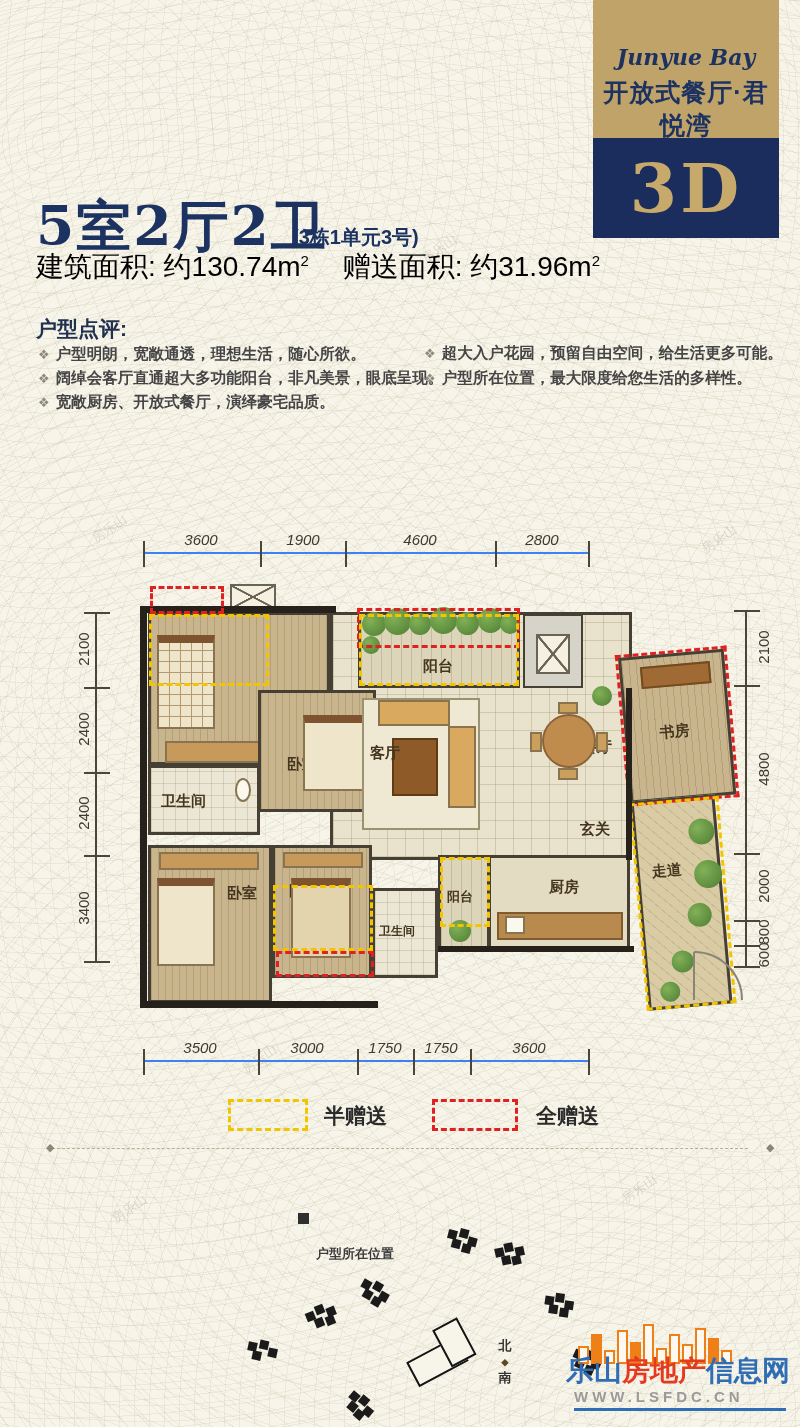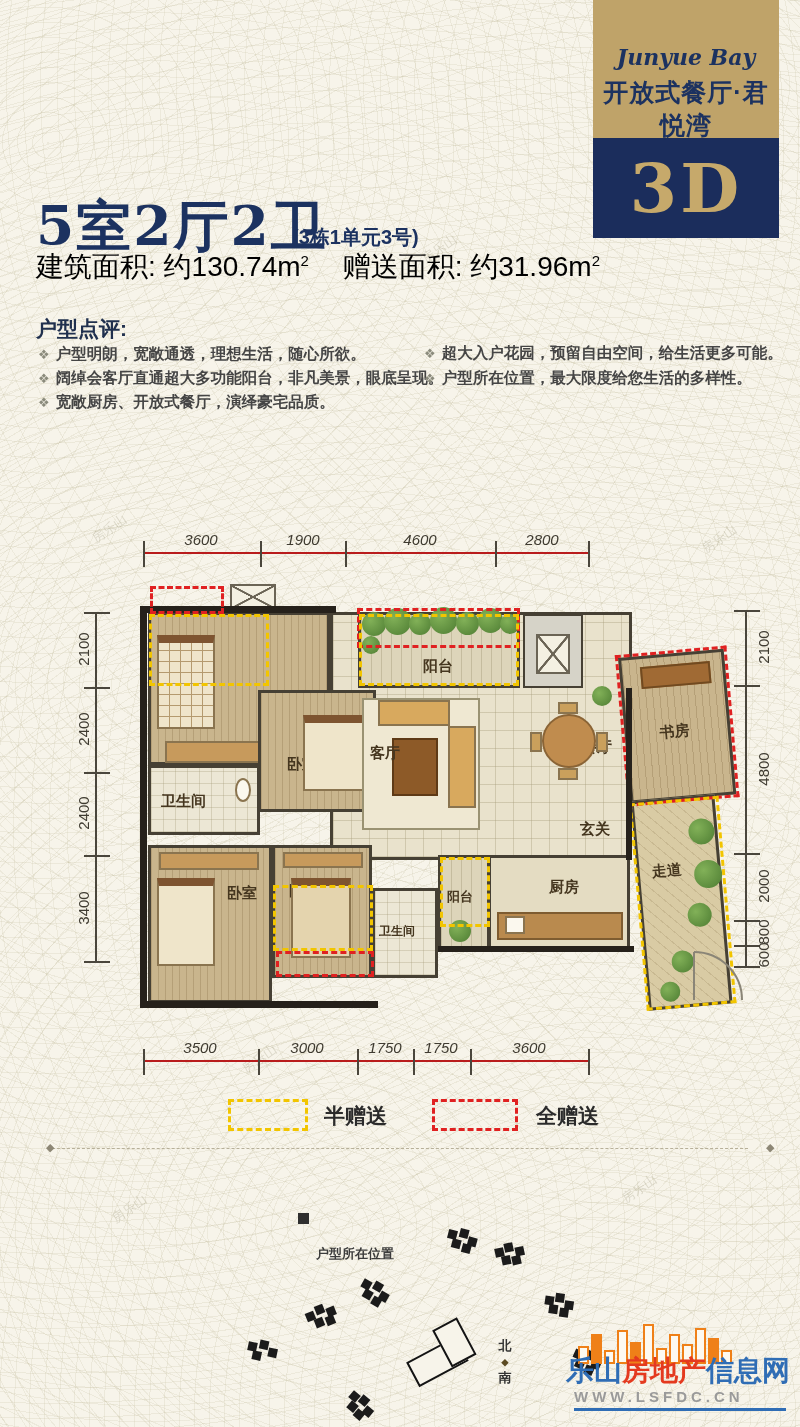--- a/index.html
+++ b/index.html
@@ -36,21 +36,21 @@
   .unit-note{ position:absolute; left:292px; top:224px; font-size:20px; font-weight:bold; color:#1c3260; }
   .area-line{ position:absolute; left:36px; top:248px; font-size:28px; font-weight:normal; color:#000000; }
   .area-line sup{ font-size:15px; }
   .area-gap{ display:inline-block; width:26px; }
 
   .review-heading{ position:absolute; left:36px; top:315px; font-size:21px; font-weight:bold; color:#20304e; }
   .bullet{ position:absolute; font-size:15.5px; font-weight:bold; color:#454545; white-space:nowrap; }
   .bmark{ color:#8b8b7c; margin-right:6px; font-weight:normal; font-size:13px; }
 
   
-  .dimh{ position:absolute; height:0; border-top:2px solid #b91c1c;font-style:italic; }
+  .dimh{ position:absolute; height:0; border-top:2px solid #3b82f6;font-style:italic; }
   .dimh .tick{ position:absolute; top:-13px; width:2px; height:26px; background:#4a463c; }
   .dimh .dlabel{ position:absolute; top:-23px; transform:translateX(-50%); font-size:15px; color:#3f3b31; }
   .dimv{ position:absolute; width:0; border-left:2px solid #4a463c; }
   .dimv .tick{ position:absolute; left:-13px; height:2px; width:26px; background:#4a463c; }
   .dimv .dlabel{ position:absolute; transform:translate(-50%,-50%) rotate(-90deg); font-size:15px; color:#3f3b31; }
 
   
   .room{ position:absolute; border:3px solid #464034; }
   .rlabel{ position:absolute; font-size:15px; font-weight:bold; color:#45361f; white-space:nowrap; }
   .f-tile{ background-color:#e9e2cc; background-image:repeating-linear-gradient(0deg,rgba(160,150,115,.35) 0 1px,transparent 1px 18px),repeating-linear-gradient(90deg,rgba(160,150,115,.35) 0 1px,transparent 1px 18px); }

